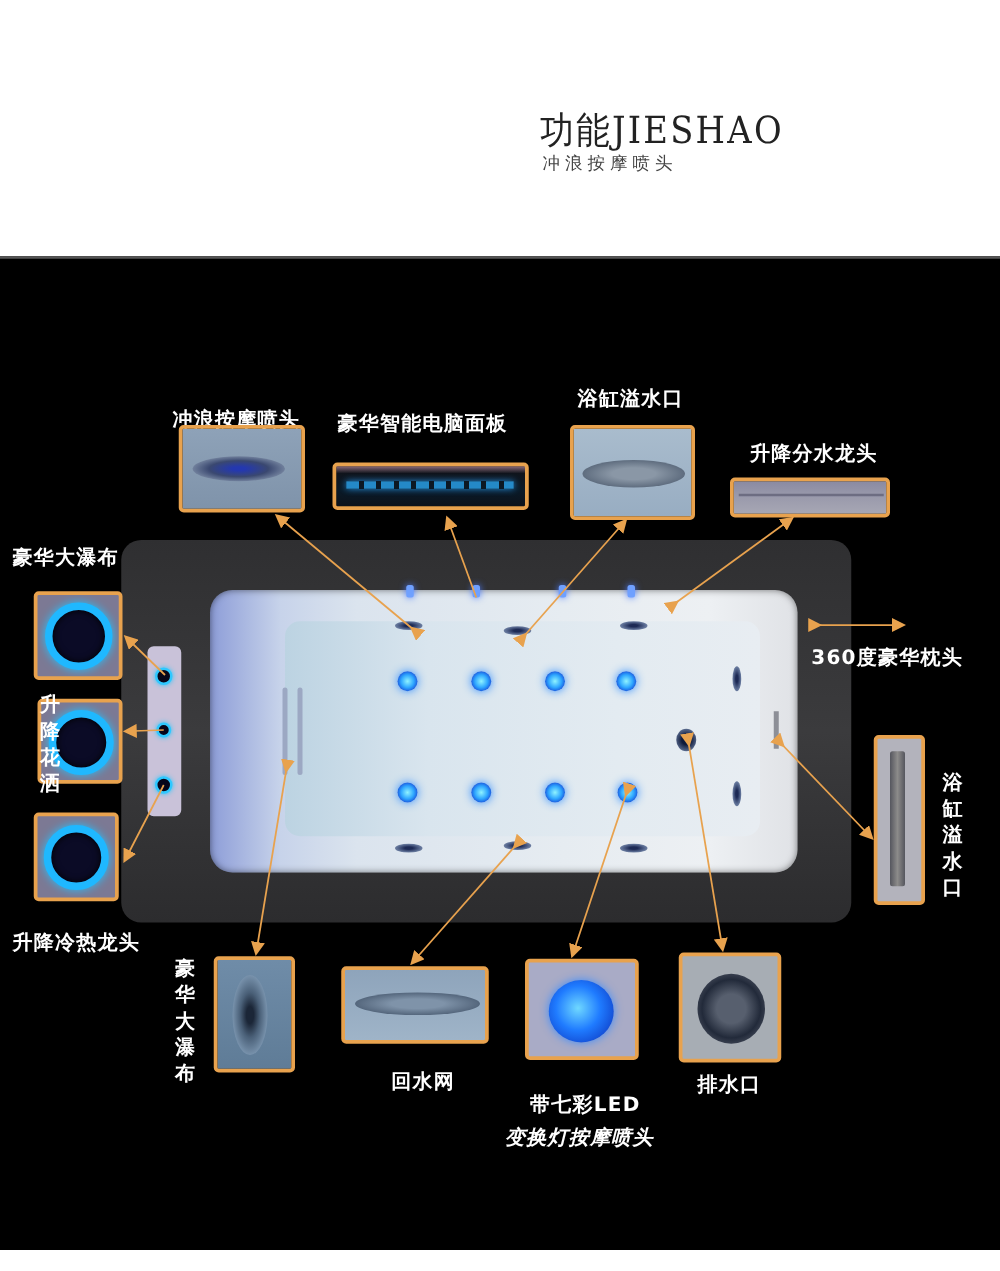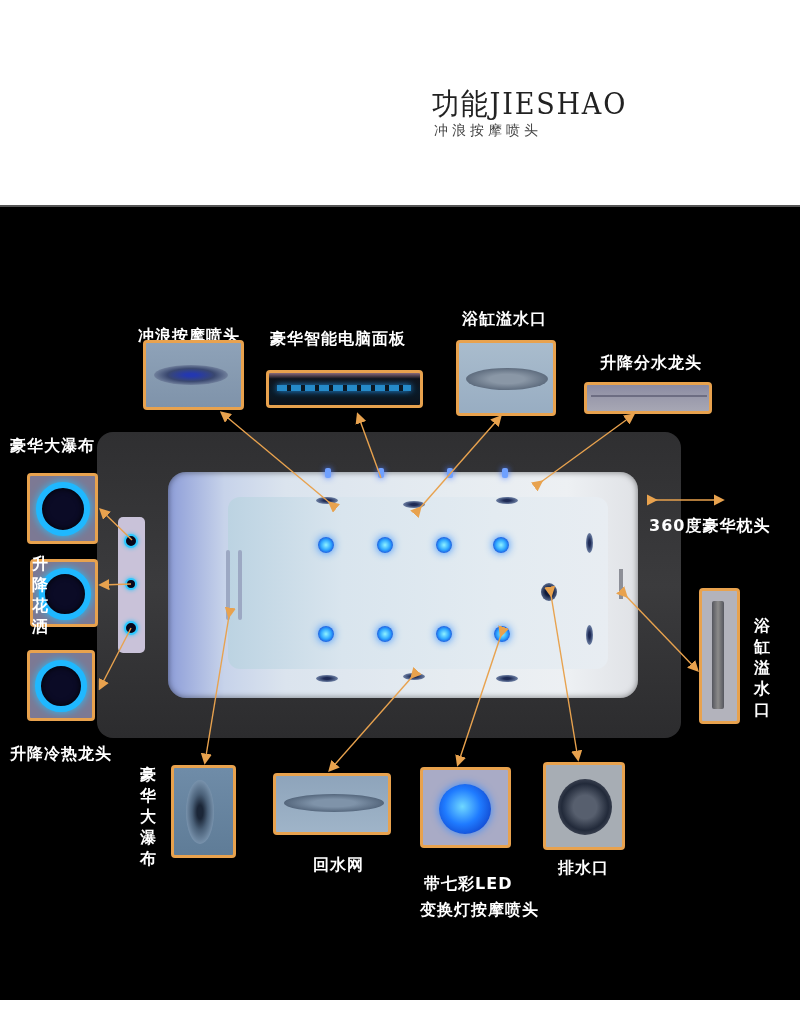--- a/index.html
+++ b/index.html
@@ -136,21 +136,21 @@
 
 <div class="thumb" style="left:273px;top:773px;width:118px;height:62px;background:linear-gradient(180deg,#8ea4bb,#9fb4c8);">
   <div style="position:absolute;left:8px;top:18px;width:100px;height:18px;border-radius:50%;background:radial-gradient(ellipse,#7f93a9 30%,#55677d 70%,#3d4e62 100%);"></div>
 </div>
 <div class="label" style="left:313px;top:855px;">回水网</div>
 
 <div class="thumb" style="left:420px;top:767px;width:91px;height:81px;background:#a9abc6;">
   <div style="position:absolute;left:16px;top:14px;width:52px;height:50px;border-radius:50%;background:radial-gradient(circle at 45% 45%,#6fd8ff 0%,#1f7bff 45%,#0f3fc8 85%);box-shadow:0 0 8px #3a8cff;"></div>
 </div>
 <div class="label" style="left:424px;top:874px;">带七彩LED</div>
-<div class="label" style="left:420px;top:900px;">变换灯按摩喷头</div>
+<div class="label" style="left:404px;top:900px;font-style:italic;">变换灯按摩喷头</div>
 
 <div class="thumb" style="left:543px;top:762px;width:82px;height:88px;background:#a7adb4;">
   <div style="position:absolute;left:12px;top:14px;width:54px;height:56px;border-radius:50%;background:radial-gradient(circle,#575f6e 30%,#222a3a 60%,#4f5564 85%,#7a808c 100%);"></div>
 </div>
 <div class="label" style="left:558px;top:858px;">排水口</div>
 
 <svg class="arrows" viewBox="0 0 800 1017">
   <defs>
     <marker id="ah" markerWidth="8" markerHeight="8" refX="6" refY="4" orient="auto">
       <path d="M0,0 L8,4 L0,8 Z" fill="#e8a24e"></path>

